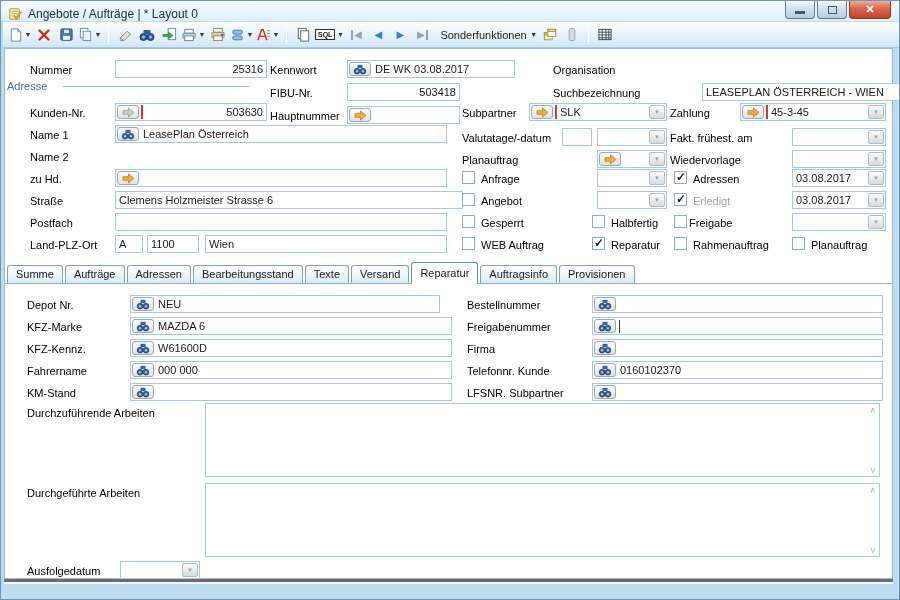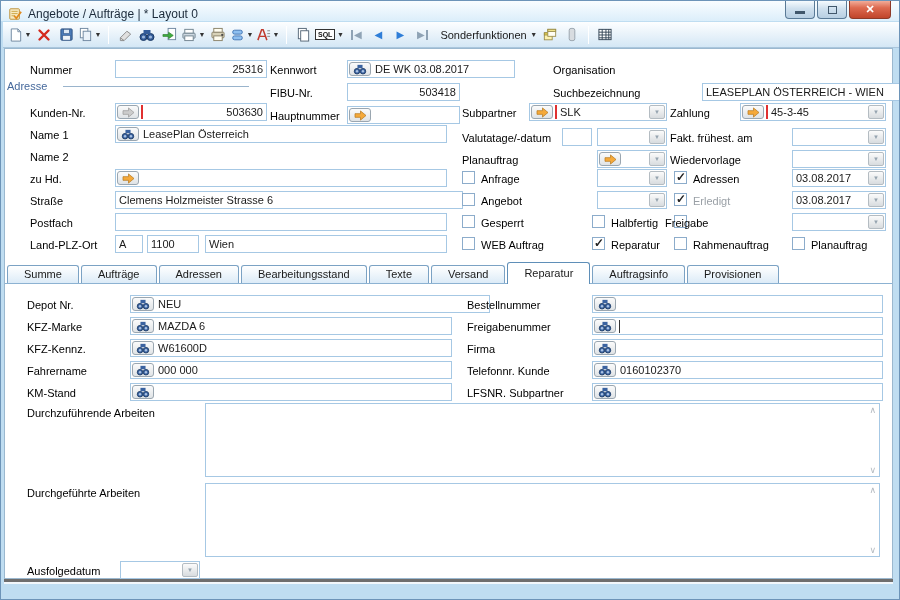--- a/index.html
+++ b/index.html
@@ -47,21 +47,21 @@
   .spin{flex:none;margin-left:auto;display:flex;flex-direction:column;align-items:center;width:12px;
     color:#b9bfc6;font-size:6px;line-height:5px;}
   .cb{position:absolute;width:13px;height:13px;border:1px solid #8caccb;background:#fff;}
   .cb[data-checked="true"]::after{content:"✓";position:absolute;left:1px;top:-2px;font-size:12px;font-weight:bold;color:#222;}
   .ta{position:absolute;border:1px solid #a6c8e4;background:#fff;}
   .ta textarea{width:100%;height:100%;border:0;outline:0;resize:none;font-family:"Liberation Sans",sans-serif;font-size:11px;padding:2px 14px 2px 3px;}
   .ta .chev-up{position:absolute;right:3px;top:1px;font-size:9px;color:#b4bac0;}
   .ta .chev-dn{position:absolute;right:3px;bottom:1px;font-size:9px;color:#b4bac0;}
   
   .tabs{position:absolute;left:2px;top:212px;height:22px;display:flex;align-items:flex-end;gap:2px;z-index:2;}
-  .tab{height:18px;line-height:17px;padding:0 16px;border:1px solid #7ba2c4;border-bottom:none;border-radius:3px 3px 0 0;
+  .tab{height:18px;line-height:17px;padding:0 8px;border:1px solid #7ba2c4;border-bottom:none;border-radius:3px 3px 0 0;
     background:linear-gradient(#ffffff,#dcebf7);white-space:nowrap;margin-top:42px;}
   .tab.active{height:22px;line-height:21px;background:#fff;position:relative;margin-bottom:-1px;border-color:#5f8fb8;z-index:3;}
   .tabline{position:absolute;left:0;top:234px;width:887px;height:1px;background:#8cb2d2;}
   .bottombar{position:absolute;left:3px;top:578px;width:889px;height:3px;background:#6e6e6e;}
   .bottomlight{position:absolute;left:3px;top:581px;width:889px;height:2px;background:#f2f7fb;}
 </style>
 </head>
 <body>
 
 <div class="window">
@@ -396,21 +396,21 @@
 
     <span class="lab" style="left:25px;top:168px">Postfach</span>
     <div class="fld" style="left:110px;top:164px;width:332px">
       <input value="" style="">
     </div>
     <span class="cb" style="left:457px;top:166px" data-checked="false"></span>
     <span class="lab" style="left:476px;top:168px">Gesperrt</span>
     <span class="cb" style="left:587px;top:166px" data-checked="false"></span>
     <span class="lab" style="left:606px;top:168px">Halbfertig</span>
     <span class="cb" style="left:669px;top:166px" data-checked="false"></span>
-    <span class="lab" style="left:660px;top:168px">Freigabe</span>
+    <span class="lab" style="left:684px;top:168px">Freigabe</span>
     <div class="fld" style="left:787px;top:164px;width:94px">
       <input value="" style="">
       <span class="ddbtn">
           <span>▼</span>
         </span>
     </div>
 
     <span class="lab" style="left:25px;top:190px">Land-PLZ-Ort</span>
     <div class="fld" style="left:110px;top:186px;width:28px">
       <input value="A" style="">
@@ -437,21 +437,21 @@
       <span class="tab">Bearbeitungsstand</span>
       <span class="tab">Texte</span>
       <span class="tab">Versand</span>
       <span class="tab active">Reparatur</span>
       <span class="tab">Auftragsinfo</span>
       <span class="tab">Provisionen</span>
     </div>
     <div class="tabline"></div>
 
     <span class="lab" style="left:22px;top:250px">Depot Nr.</span>
-    <div class="fld" style="left:125px;top:246px;width:360px">
+    <div class="fld" style="left:125px;top:246px;width:310px">
       <span class="sbtn">
           <svg width="14" height="11" viewBox="0 0 16 13">
             <circle cx="4.5" cy="8.5" r="3.3" fill="#3a62a0" stroke="#1c3b66"></circle>
             <circle cx="11.5" cy="8.5" r="3.3" fill="#3a62a0" stroke="#1c3b66"></circle>
             <rect x="5" y="1" width="6" height="4" fill="#3a62a0"></rect>
             <circle cx="4.5" cy="8.5" r="1.4" fill="#aac2e2"></circle>
             <circle cx="11.5" cy="8.5" r="1.4" fill="#aac2e2"></circle>
           </svg>
         </span>
       <input value="NEU" style="">

